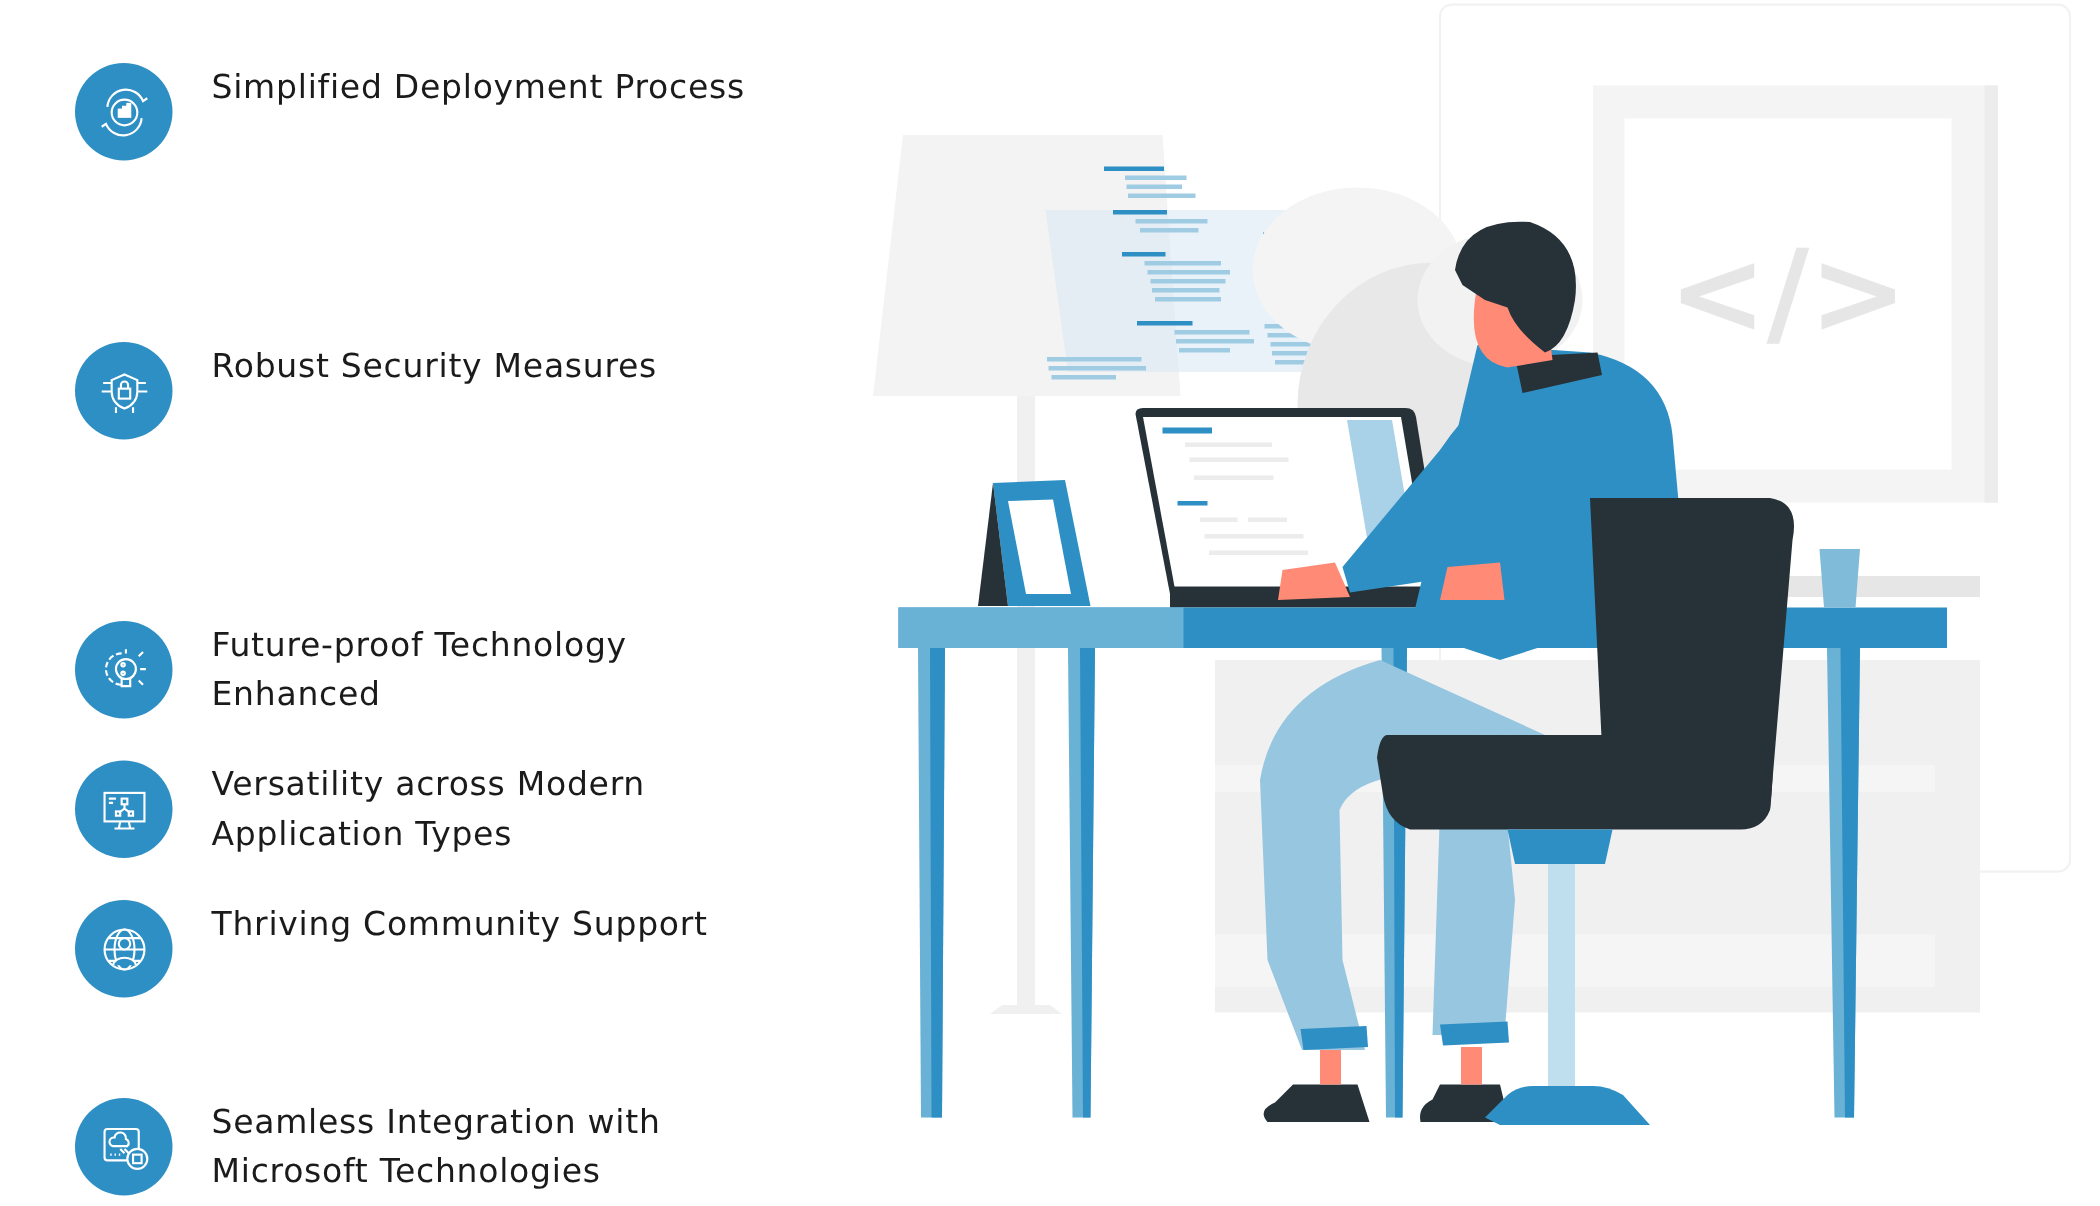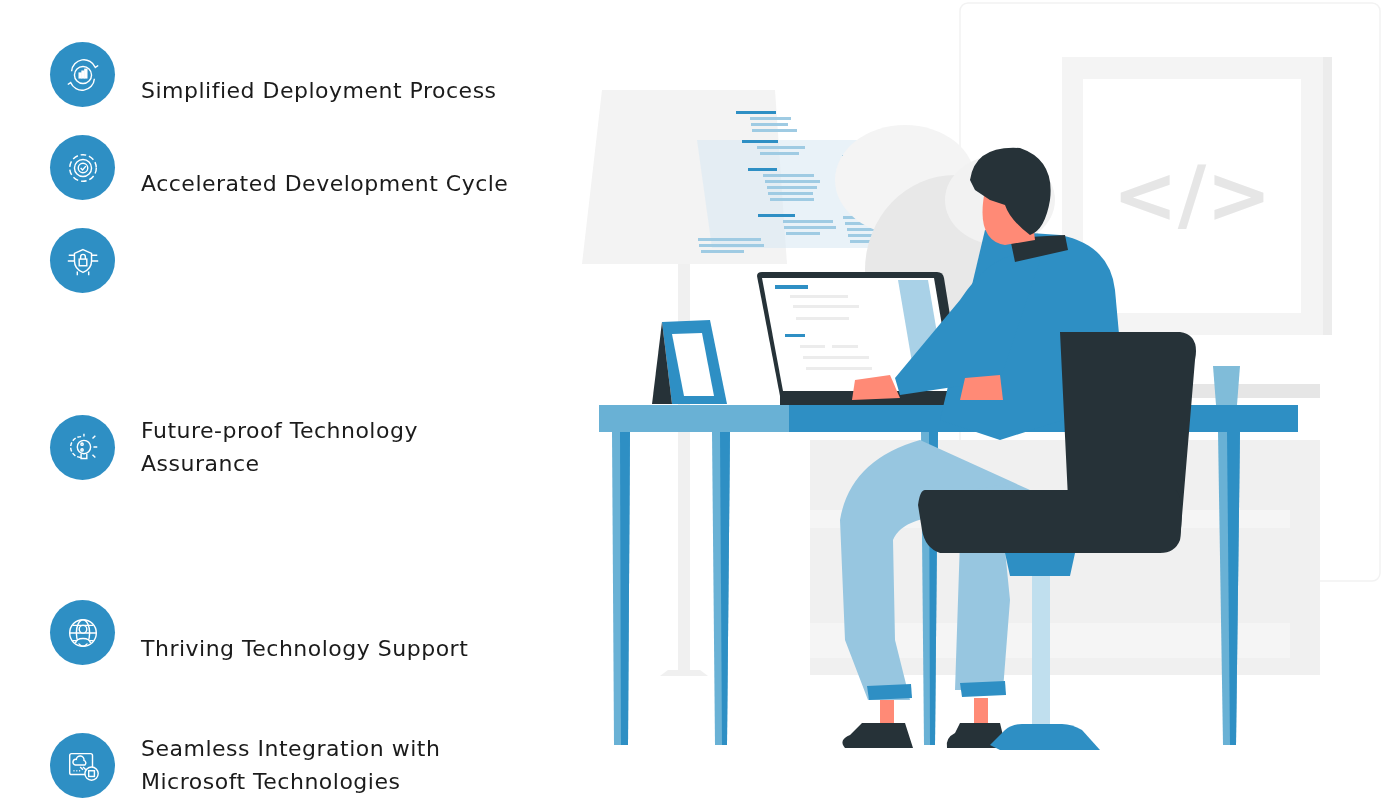--- a/index.html
+++ b/index.html
@@ -1,19 +1,19 @@
 <!DOCTYPE html>
 <html><head>
 <meta charset="utf-8">
 <style>
   html, body { margin:0; padding:0; }
   body { width:1400px; height:804px; background:#ffffff; position:relative; overflow:hidden;
          font-family:"DejaVu Sans","Liberation Sans",sans-serif; }
   .features { position:absolute; left:50px; top:0; width:520px; height:804px; }
-  .feature { position:absolute; left:0; display:flex; align-items:flex-end; }
+  .feature { position:absolute; left:0; display:flex; align-items:flex-start; }
   .icon-circle { width:65px; height:65px; border-radius:50%; background:#2e8fc4; display:flex;
                  align-items:center; justify-content:center; flex-shrink:0; }
   .icon-circle svg { width:38px; height:38px; }
   .label { margin-left:26px; font-size:22px; line-height:33px; color:#1b1b1b; letter-spacing:0.5px;
            white-space:pre-line; }
   .illustration { position:absolute; left:0; top:0; width:1400px; height:804px; pointer-events:none; }
 </style>
 </head>
 <body>
 
@@ -25,71 +25,76 @@
           <rect x="16" y="18" width="2" height="5" fill="#fff"></rect>
           <rect x="19" y="16" width="2" height="7" fill="#fff"></rect>
           <rect x="22" y="14" width="2" height="9" fill="#fff"></rect>
           <path d="M8 16 A13 13 0 0 1 33 12 L36 10"></path>
           <path d="M32 24 A13 13 0 0 1 7 28 L4 30"></path>
         </svg>
     </div>
     <div class="label">Simplified Deployment Process</div>
   </div>
 
-  <div class="feature" style="top:135px">
-    <div class="icon-circle">
-      <svg viewBox="0 0 40 40" fill="none" stroke="#fff" stroke-width="1.5">
-          <circle cx="20" cy="20" r="14" stroke-dasharray="6 3"></circle>
-          <circle cx="20" cy="20" r="9"></circle>
-          <circle cx="20" cy="20" r="5"></circle>
-          <path d="M17.5 20 l2 2 l3.5 -4"></path>
-        </svg>
-    </div>
-    <div class="label">Accelerated Development Cycle</div>
-  </div>
 
   <div class="feature" style="top:228px">
     <div class="icon-circle">
       <svg viewBox="0 0 40 40" fill="none" stroke="#fff" stroke-width="1.5">
           <path d="M20 8 L29 12 V20 C29 26 25 30 20 32 C15 30 11 26 11 20 V12 Z"></path>
           <rect x="16" y="18" width="8" height="7"></rect>
           <path d="M17.5 18 V15.5 a2.5 2.5 0 0 1 5 0 V18"></path>
           <path d="M11 14 H5 M11 20 H4 M29 14 H35 M29 20 H36 M14 31 V35 M26 31 V35"></path>
         </svg>
     </div>
+    <div class="label">Robust Security Measures</div>
   </div>
 
 
   <div class="feature" style="top:414px">
     <div class="icon-circle">
       <svg viewBox="0 0 40 40" fill="none" stroke="#fff" stroke-width="1.5">
           <path d="M18 8 A11 11 0 0 0 18 30" stroke-dasharray="4 2"></path>
           <circle cx="21" cy="19" r="7"></circle>
           <path d="M18 26 V31 H24 V26"></path>
           <path d="M30 10 L33 7 M31 19 H35 M30 27 L33 30 M21 8 V5"></path>
           <circle cx="19" cy="16" r="1.2"></circle>
           <circle cx="19" cy="22" r="1.2"></circle>
         </svg>
     </div>
     <div class="label">Future-proof Technology
-Assurance</div>
-  </div>
-
+Enhanced</div>
+  </div>
+
+  <div class="feature" style="top:507px">
+    <div class="icon-circle">
+      <svg viewBox="0 0 40 40" fill="none" stroke="#fff" stroke-width="1.5">
+          <rect x="6" y="8" width="28" height="20"></rect>
+          <path d="M17 28 L16 33 H24 L23 28 M13 33 H27"></path>
+          <path d="M9 12 H14 M9 15 H12"></path>
+          <rect x="18" y="12" width="4" height="4"></rect>
+          <path d="M20 16 V19 L16 22 M20 19 L24 22"></path>
+          <rect x="14" y="21" width="3" height="3"></rect>
+          <rect x="23" y="21" width="3" height="3"></rect>
+        </svg>
+    </div>
+    <div class="label">Versatility across Modern
+Application Types</div>
+  </div>
 
   <div class="feature" style="top:600px">
     <div class="icon-circle">
       <svg viewBox="0 0 40 40" fill="none" stroke="#fff" stroke-width="1.5">
           <circle cx="20" cy="20" r="14"></circle>
           <ellipse cx="20" cy="20" rx="7" ry="14"></ellipse>
           <path d="M6 20 H34 M9 12 H31 M9 28 H31"></path>
           <circle cx="20" cy="16" r="4" fill="#2e8fc4"></circle>
           <path d="M12 31 C13 24 27 24 28 31" fill="#2e8fc4"></path>
         </svg>
     </div>
-    <div class="label">Thriving Technology Support</div>
+    <div class="label">Thriving Community Support</div>
   </div>
 
   <div class="feature" style="top:732px">
     <div class="icon-circle">
       <svg viewBox="0 0 40 40" fill="none" stroke="#fff" stroke-width="1.5">
           <rect x="6" y="7" width="24" height="22" rx="2"></rect>
           <path d="M12 19 a3 3 0 0 1 1 -6 a4 4 0 0 1 8 1 a3 3 0 0 1 1 5 Z"></path>
           <path d="M17 21 l3 3 M20 21 l3 3"></path>
           <path d="M10 25 h1 M13 25 h1 M16 25 h1"></path>
           <circle cx="29" cy="28" r="7" fill="#2e8fc4"></circle>

